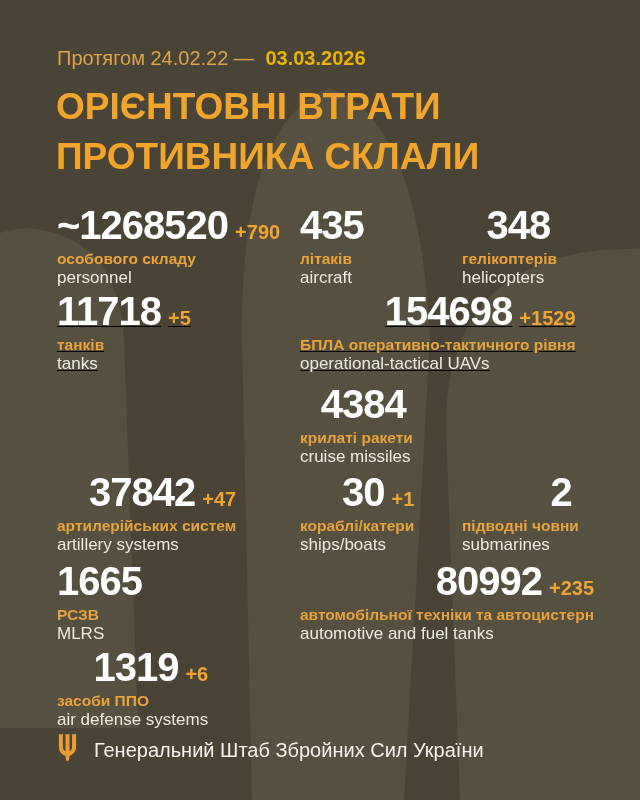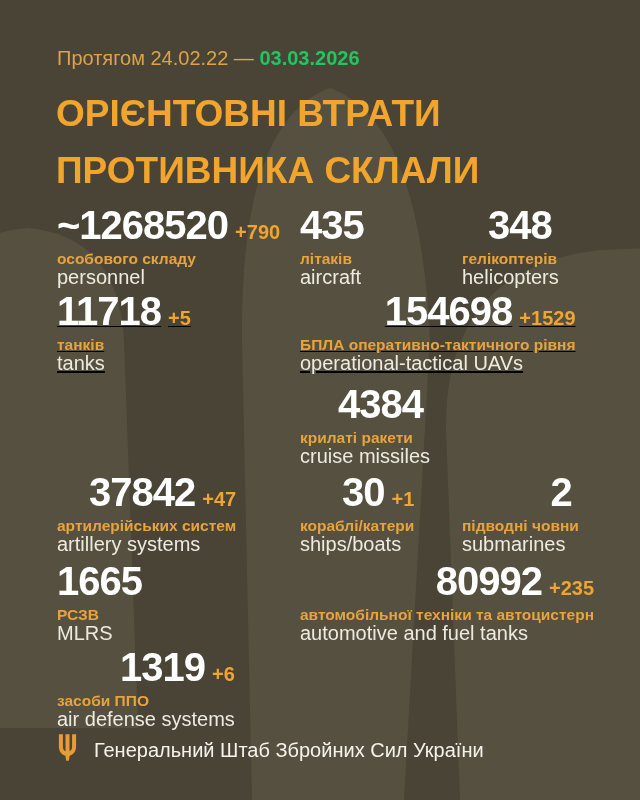--- a/index.html
+++ b/index.html
@@ -11,48 +11,48 @@
   }
   .poster{position:absolute;inset:0;width:640px;height:800px;overflow:hidden;}
   .watermark{position:absolute;left:0;top:0;width:640px;height:800px;pointer-events:none;}
 
   
   .date-line{
     position:absolute;left:57px;top:46px;
     font-size:20px;line-height:24px;font-weight:400;
     color:#dda24a;white-space:nowrap;
   }
-  .date-line .date-current{color:#22c55e;font-weight:700;margin-left:0;}
+  .date-line .date-current{color:#eab308;font-weight:700;margin-left:6px;}
   .title{
     position:absolute;left:56px;top:82px;margin:0;
     font-size:37px;line-height:50px;font-weight:700;
     color:#f2a52d;letter-spacing:0;
   }
-  .title span{display:block;white-space:nowrap;margin-top:7px;}
+  .title span{display:block;white-space:nowrap;}
 
   
   .stat{position:absolute;white-space:nowrap;}
   .cA{left:57px;}
   .cB{left:300px;}
   .cC{left:462px;}
   .r1{top:202px;} .r2{top:288px;text-decoration:underline;} .r3{top:381px;}
   .r4{top:469px;} .r5{top:558px;} .r6{top:644px;}
   .num-row{white-space:nowrap;text-align:right;}
   .num{
     font-size:40px;line-height:46px;font-weight:700;
     color:#ffffff;letter-spacing:-1px;
   }
   .delta{
     font-size:20px;font-weight:700;color:#f0a431;margin-left:7px;
   }
   .lab-ua{
     font-size:15.5px;line-height:19px;font-weight:700;color:#e8a33d;margin-top:1px;
   }
   .lab-en{
-    font-size:20px;line-height:19px;font-weight:400;color:#edebe0;
+    font-size:17px;line-height:19px;font-weight:400;color:#edebe0;
   }
 
   
   .footer{
     position:absolute;left:57px;top:733px;
     display:flex;align-items:flex-end;gap:16px;
   }
   .tryzub{width:21px;height:29px;flex:0 0 auto;}
   .footer-text{
     font-size:20px;font-weight:500;color:#f5f3ec;white-space:nowrap;

